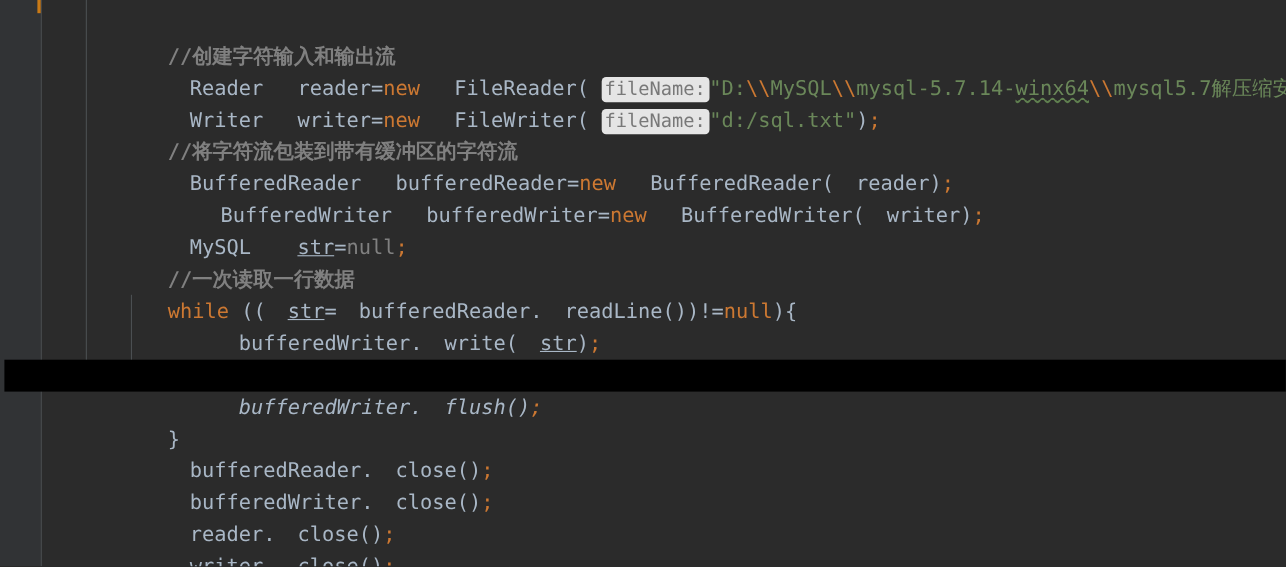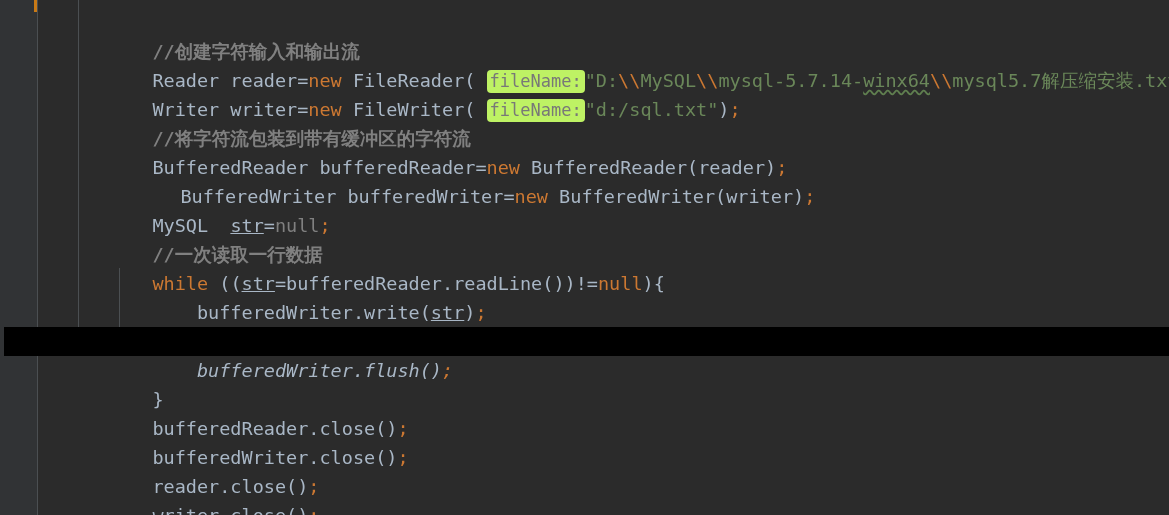--- a/index.html
+++ b/index.html
@@ -66,35 +66,35 @@
   .line.current {
     background: #000000;
     font-style: italic;
   }
   
   .kw       { color: #cc7832; }
   .cmt      { color: #808080; font-weight: bold; }
   .str      { color: #6a8759; }
   .esc      { color: #cc7832; }
   .sc       { color: #cc7832; }
-  .ident    { color: #a9b7c6; }
+  .ident    { color: #a9b7c6; margin-left: 20px; }
   .nullv    { color: #808080; }
   .punct    { color: #a9b7c6; }
   .paren    { color: #a9b7c6; }
   .under    { text-decoration: underline; text-decoration-color: #a9b7c6; }
   .typo     {
     text-decoration: underline;
     text-decoration-style: wavy;
     text-decoration-color: #5f7f4f;
     text-underline-offset: 2px;
   }
   
   .hint {
     color: #787878;
-    background: #bef264;
+    background: #e5e5e5;
     border-radius: 4px;
     padding: 1px 3px 2px 3px;
     font-size: 17px;
   }
   
   .line.clipped {
     overflow: hidden;
   }
 </style>
 </head>

